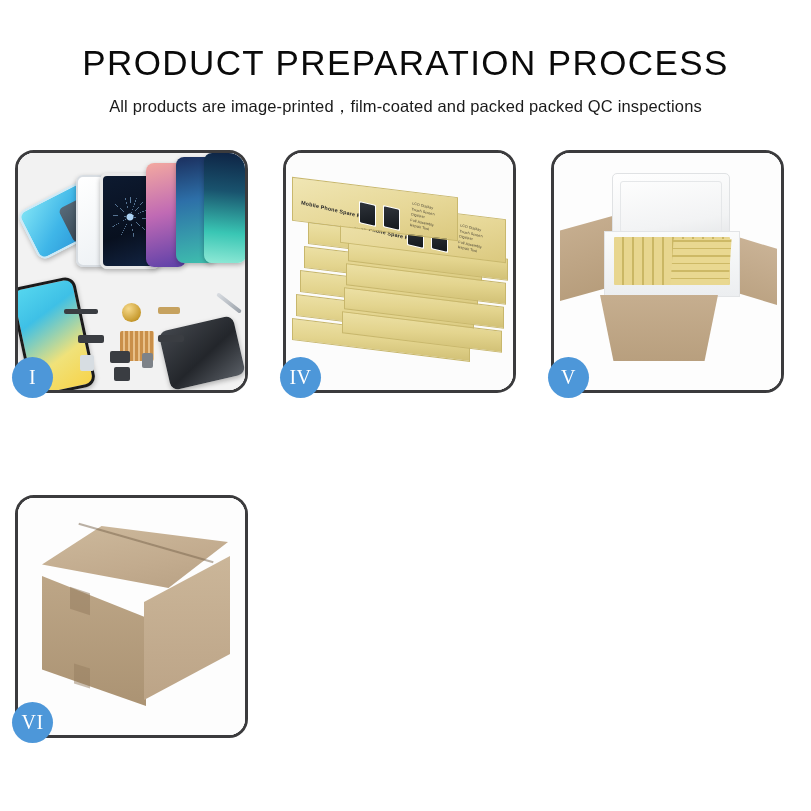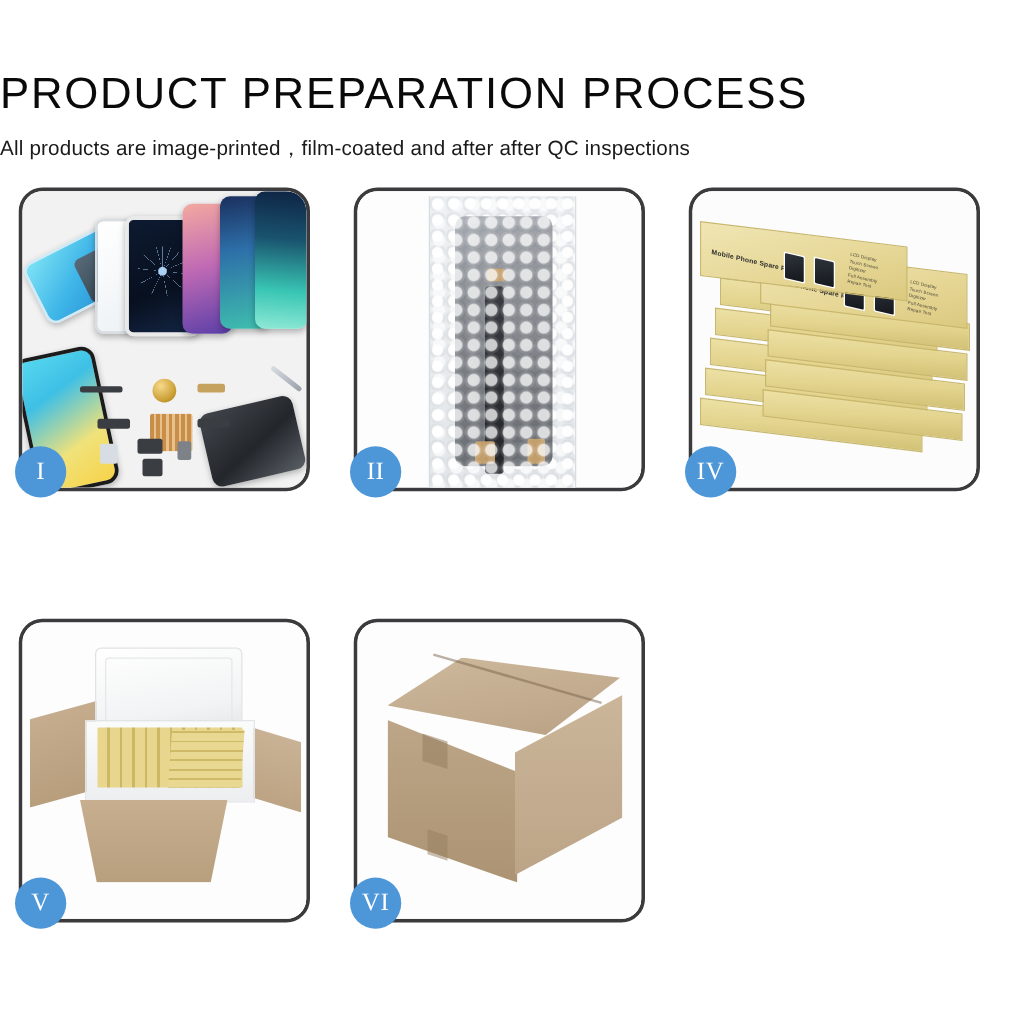--- a/index.html
+++ b/index.html
@@ -7,21 +7,21 @@
   body {
     width: 811px;
     height: 811px;
     background: #ffffff;
     font-family: "Liberation Sans", sans-serif;
     overflow: hidden;
     position: relative;
   }
 
   
-  .header { text-align: left; padding-top: 56px; }
+  .header { text-align: center; padding-top: 44px; }
 
   .title {
     font-size: 35px;
     font-weight: 400;
     letter-spacing: 1.4px;
     color: #0a0a0a;
     line-height: 1.1;
     font-family: "Liberation Sans", sans-serif;
   }
 
@@ -358,21 +358,21 @@
     position:absolute; left: 56px; top: 168px; width: 16px; height: 20px;
     background: rgba(150,126,96,.5);
     transform: skewY(18deg);
   }
 </style>
 </head>
 <body>
 
 <div class="header">
   <div class="title">PRODUCT PREPARATION PROCESS</div>
-  <div class="subtitle">All products are image-printed，film-coated and after after QC inspections</div>
+  <div class="subtitle">All products are image-printed，film-coated and packed packed QC inspections</div>
 </div>
 
 <div class="grid">
 
   <div class="panel">
     <div class="panel-inner">
       <div class="scene1">
         <div class="ph ph1"></div>
         <div class="ph1b"></div>
         <div class="ph ph3"></div>
@@ -393,35 +393,20 @@
         <div class="chip" style="left:62px;top:202px;width:14px;height:16px;background:#d7dde2;"></div>
         <div class="chip" style="left:92px;top:198px;width:20px;height:12px;"></div>
         <div class="chip" style="left:96px;top:214px;width:16px;height:14px;"></div>
         <div class="chip" style="left:124px;top:200px;width:11px;height:15px;background:#7d8288;"></div>
         <div class="tweezer"></div>
       </div>
     </div>
     <div class="badge">I</div>
   </div>
 
-  <div class="panel">
-    <div class="panel-inner">
-      <div class="scene2">
-        <div class="bubble-pack">
-          <div class="screen-in"></div>
-          <div class="flex-strip"></div>
-          <div class="connector" style="left:46px;top:58px;width:14px;height:10px;"></div>
-          <div class="connector" style="left:36px;top:196px;width:16px;height:18px;"></div>
-          <div class="connector" style="left:78px;top:194px;width:14px;height:20px;"></div>
-          <div class="bub-overlay"></div>
-        </div>
-      </div>
-    </div>
-    <div class="badge">II</div>
-  </div>
 
 
   <div class="panel">
     <div class="panel-inner">
       <div class="scene4">
 
         <div class="stack-box" style="left:6px;top:176px;width:178px;height:22px;transform:skewY(7deg);"></div>
         <div class="stack-box" style="left:10px;top:152px;width:178px;height:22px;transform:skewY(7deg);"></div>
         <div class="stack-box" style="left:14px;top:128px;width:178px;height:22px;transform:skewY(7deg);"></div>
         <div class="stack-box" style="left:18px;top:104px;width:178px;height:22px;transform:skewY(7deg);"></div>

